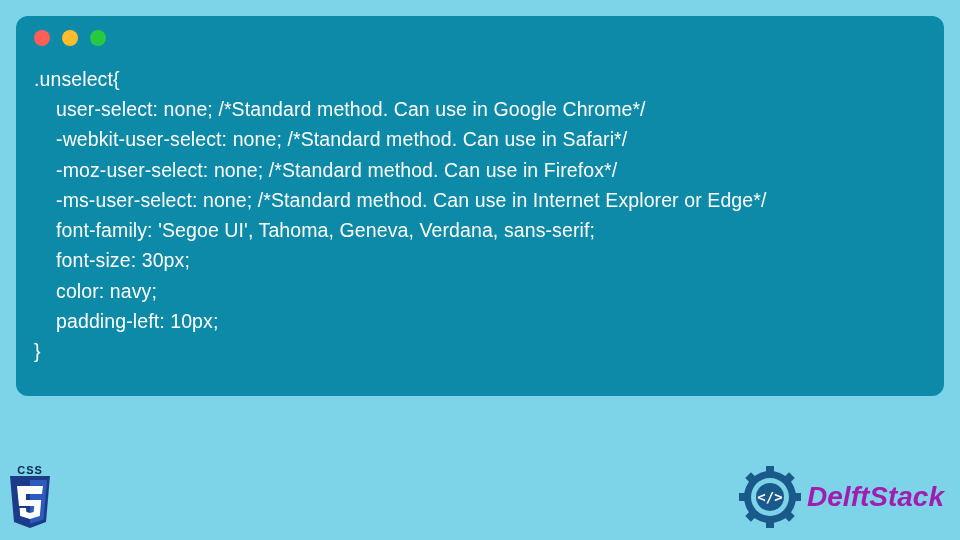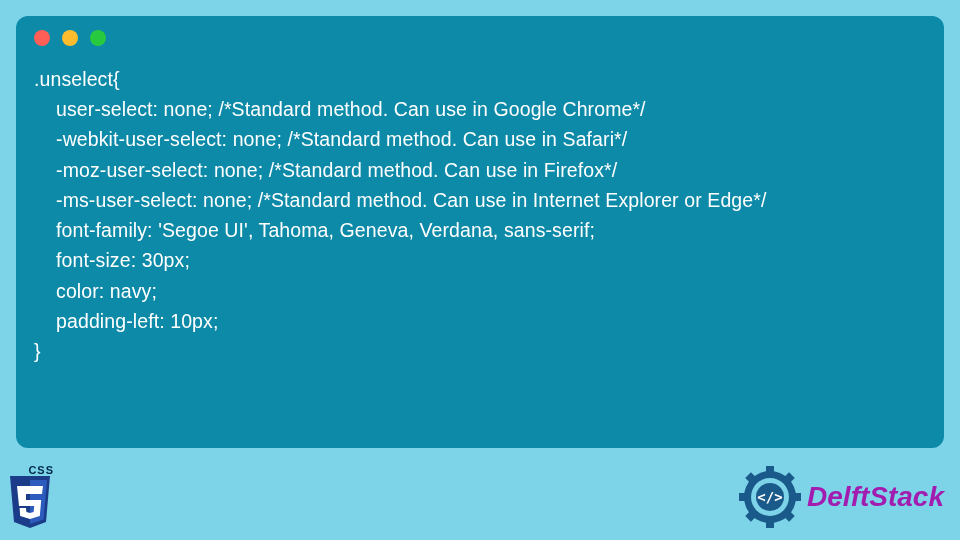--- a/index.html
+++ b/index.html
@@ -9,21 +9,21 @@
     background: #7dd3e8;
     font-family: Arial, Helvetica, sans-serif;
     position: relative;
     overflow: hidden;
   }
   .code-window {
     position: absolute;
     left: 16px;
     top: 16px;
     width: 928px;
-    height: 432px;
+    height: 380px;
     background: #0d8aa8;
     border-radius: 12px;
     padding: 14px 18px 16px 18px;
   }
   .traffic-lights {
     display: flex;
     gap: 12px;
     margin-bottom: 18px;
   }
   .dot { width: 16px; height: 16px; border-radius: 50%; }
@@ -34,21 +34,21 @@
   .footer {
     position: absolute;
     left: 4px;
     bottom: 4px;
     right: 10px;
     height: 78px;
     display: flex;
     align-items: center;
     justify-content: space-between;
   }
-  .css3-badge { display: flex; flex-direction: column; align-items: flex-end; margin-left: 2px; }
+  .css3-badge { display: flex; flex-direction: column; align-items: center; margin-left: 2px; }
   .css3-label { color: #002b4a; font-weight: bold; font-size: 11px; letter-spacing: 1px; }
   .brand { display: flex; align-items: center; gap: 6px; margin-right: 6px; }
   .brand-text { font-size: 28px; color: #a21caf; font-style: italic; font-weight: 600; }
 </style>
 </head>
 <body>
 
 <div class="code-window">
   <div class="traffic-lights">
     <div class="dot red"></div>

